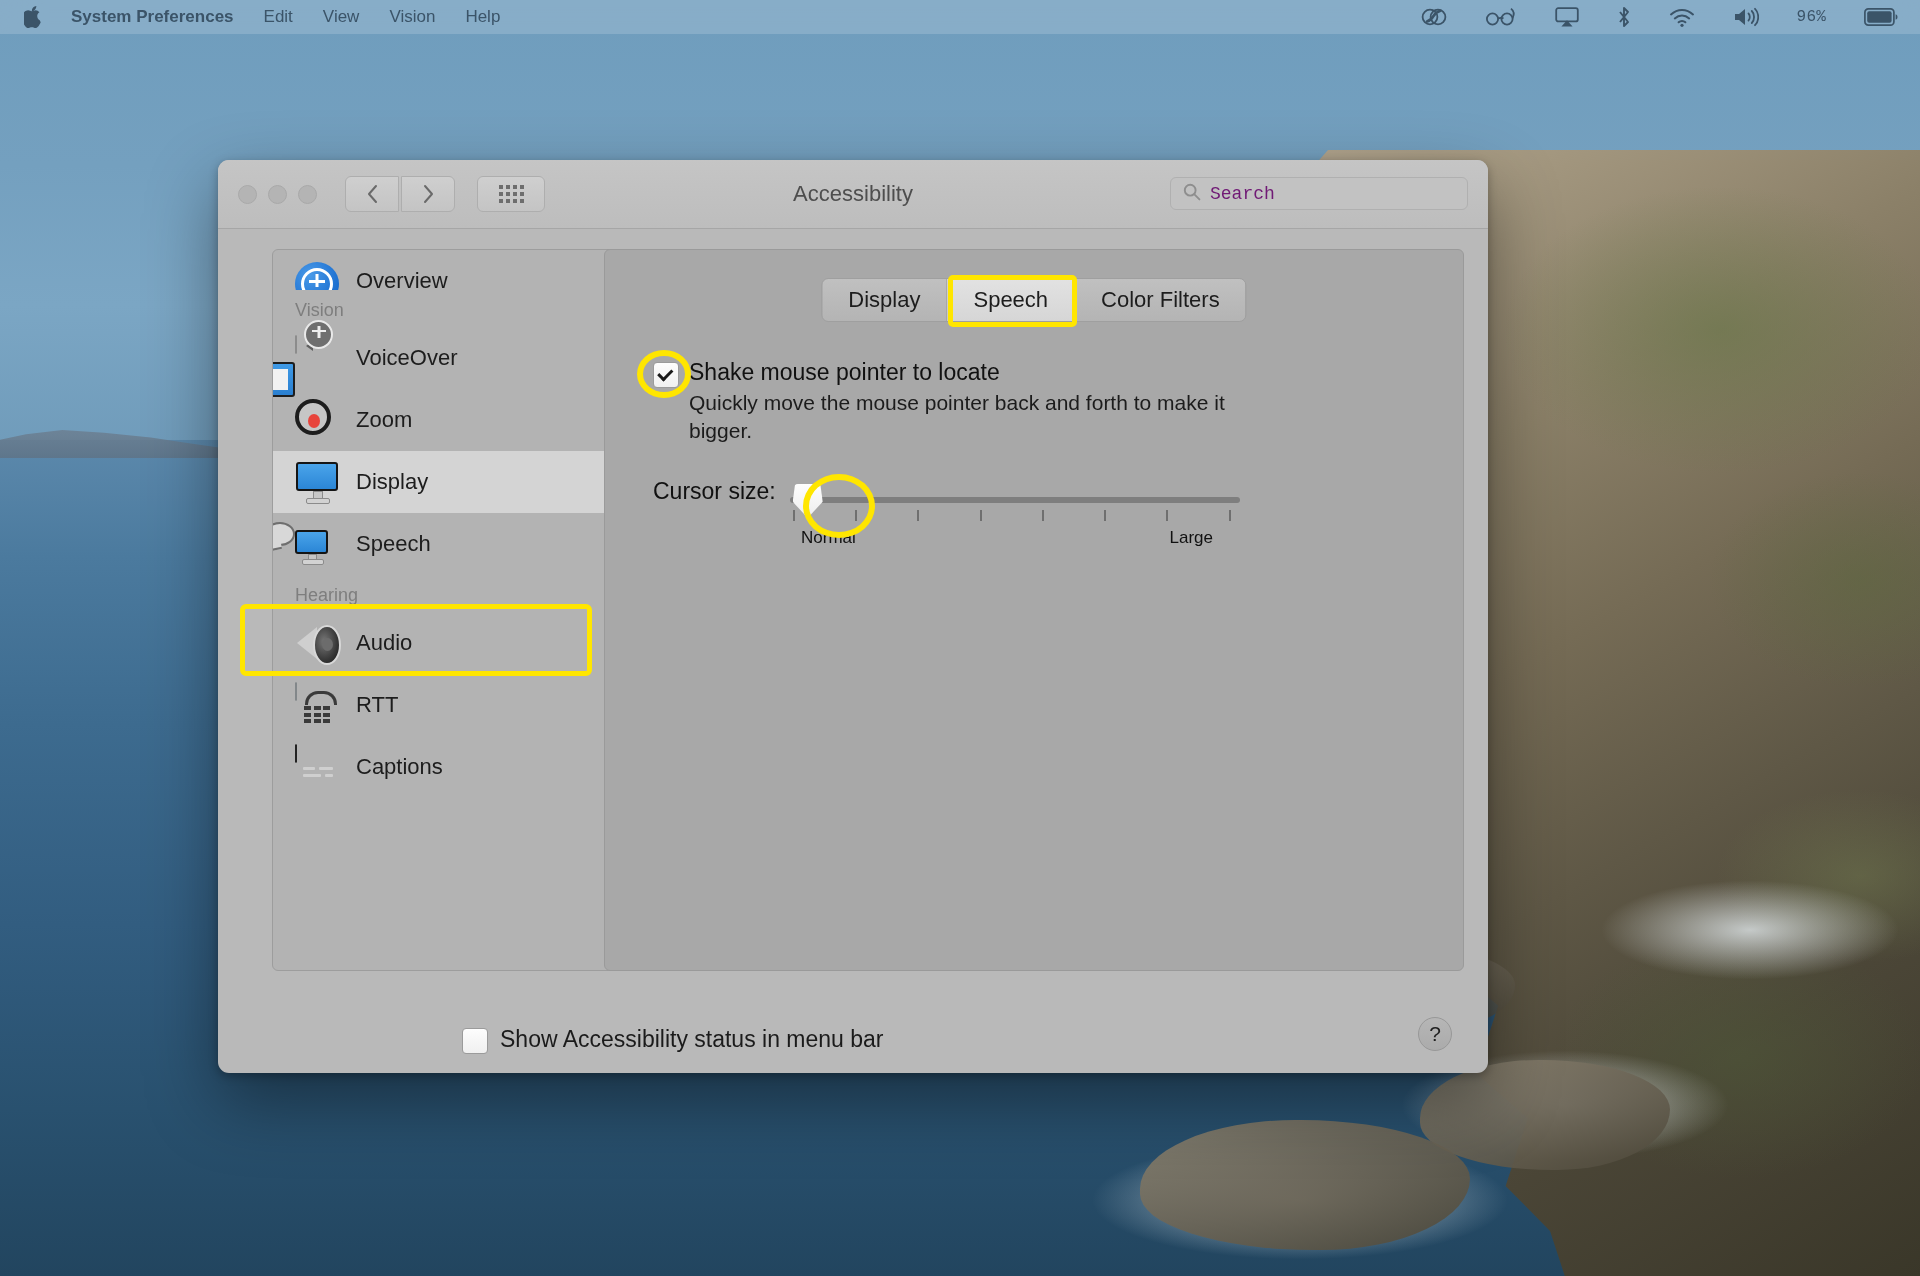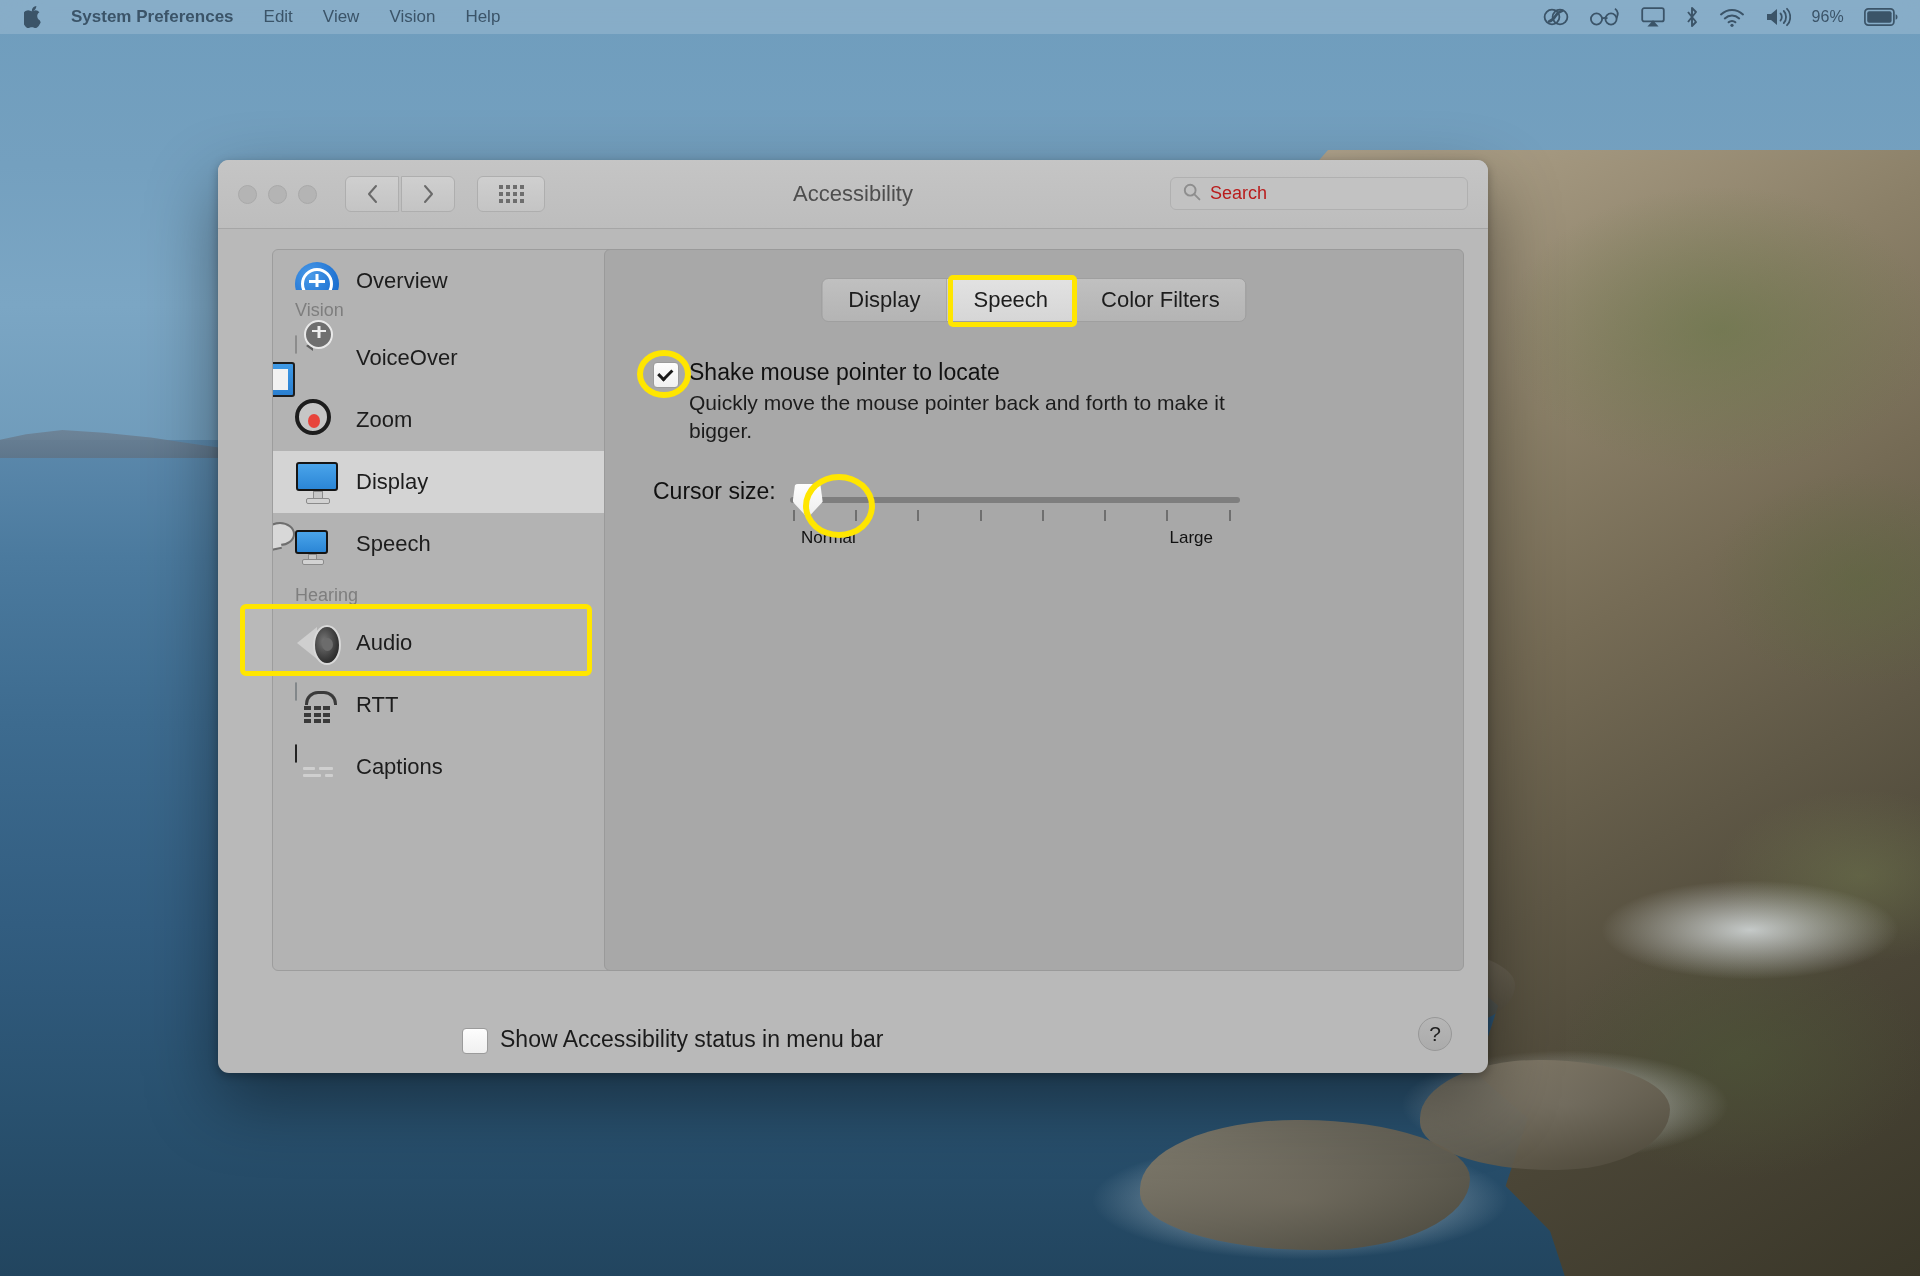--- a/index.html
+++ b/index.html
@@ -91,21 +91,21 @@
   #menubar {
     position: absolute; left: 0; top: 0; width: 1920px; height: 34px;
     background: rgba(150,182,206,0.62);
     backdrop-filter: blur(20px);
     display: flex; align-items: center;
     color: #3b5468;
     font-size: 17px;
     z-index: 40;
   }
   #menubar .mb-left { display:flex; align-items:center; gap: 0; padding-left: 18px; }
-  #menubar .mb-right { margin-left:auto; display:flex; align-items:center; gap: 20px; padding-right: 22px; }
+  #menubar .mb-right { margin-left:auto; display:flex; align-items:center; gap: 38px; padding-right: 22px; font-family: Liberation Mono, monospace; }
   .menu-item {
     padding: 12px 15px; line-height: 34px; white-space: nowrap; color:#3b5468;
   }
   .menu-item.app-name { font-weight: bold; }
   .apple-logo { padding: 0 14px 0 6px; display:flex; align-items:center; }
   .mb-icon { display:flex; align-items:center; color:#3b5468; }
   #battery-pct { font-size: 16px; color:#3b5468; letter-spacing:.2px; }
 
   
   #prefs-window {
@@ -151,21 +151,21 @@
     font-size: 22px; color: #4e4e4e; pointer-events:none;
   }
   #search-field {
     position:absolute; right: 20px; top: 17px;
     width: 298px; height: 33px;
     background: #c2c2c2;
     border: 1px solid #b0b0b0; border-radius: 6px;
     display:flex; align-items:center; gap: 9px; padding-left: 12px;
     box-sizing: border-box;
   }
-  #search-field .ph { color:#b91c1c; font-size: 18px; }
+  #search-field .ph { color:#701a75; font-size: 18px; font-family: Liberation Mono, monospace; }
 
   
   #prefs-body { display:flex; height: 845px; }
 
   
   #sidebar-wrap {
     position: relative;
     width: 386px;
     padding: 20px 0 0 28px;
     box-sizing: border-box;

